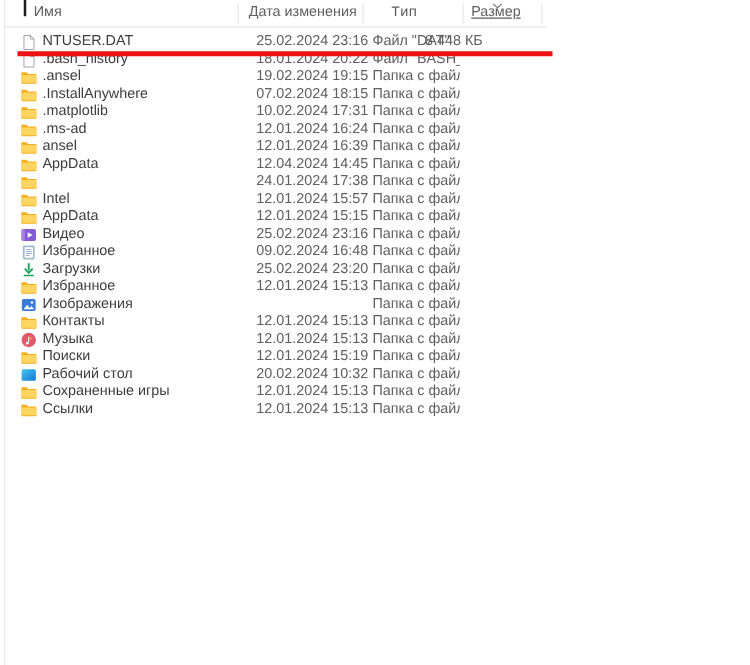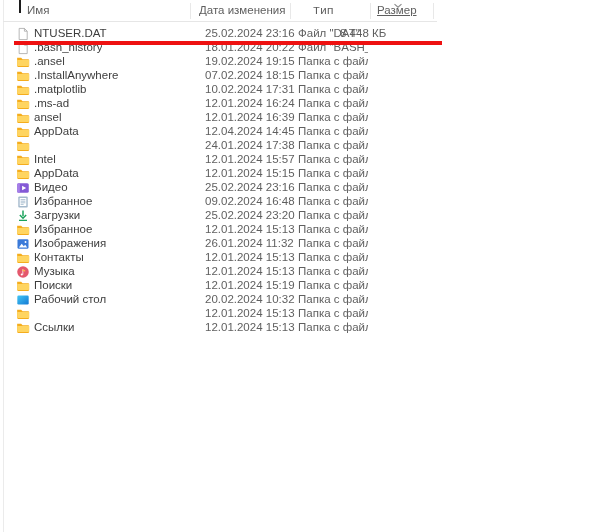--- a/index.html
+++ b/index.html
@@ -247,21 +247,20 @@
     </div>
     <div class="row">
       <span class="icon">
         <svg viewBox="0 0 16 16">
           <rect x="1.7" y="2.5" width="12.6" height="11" rx="1.6" fill="#3a7ad9"></rect>
           <circle cx="10.9" cy="5.7" r="1.1" fill="#fff"></circle>
           <path d="M3.3 11.9l3.2-4.1 2.4 2.9 1.6-1.9 2.3 3.1z" fill="#fff"></path>
         </svg>
       </span>
       <span class="cell c-name">Изображения</span>
-      <span class="cell c-date">26.01.2024 11:32</span>
       <span class="cell c-type">Папка с файлами</span>
       <span class="cell c-size"></span>
     </div>
     <div class="row">
       <span class="icon">
         <svg viewBox="0 0 16 16">
           <path d="M1.3 3.1h4.6l1.6 1.7h6.5c.55 0 1 .45 1 1v6.9c0 .55-.45 1-1 1H2.3c-.55 0-1-.45-1-1z" fill="#f5ad1d"></path>
           <path d="M1.3 5.6h13.7v6.1c0 .55-.45 1-1 1H2.3c-.55 0-1-.45-1-1z" fill="#ffd561"></path>
         </svg>
       </span>
@@ -313,20 +312,21 @@
       <span class="cell c-type">Папка с файлами</span>
       <span class="cell c-size"></span>
     </div>
     <div class="row">
       <span class="icon">
         <svg viewBox="0 0 16 16">
           <path d="M1.3 3.1h4.6l1.6 1.7h6.5c.55 0 1 .45 1 1v6.9c0 .55-.45 1-1 1H2.3c-.55 0-1-.45-1-1z" fill="#f5ad1d"></path>
           <path d="M1.3 5.6h13.7v6.1c0 .55-.45 1-1 1H2.3c-.55 0-1-.45-1-1z" fill="#ffd561"></path>
         </svg>
       </span>
+      <span class="cell c-name">Сохраненные игры</span>
       <span class="cell c-date">12.01.2024 15:13</span>
       <span class="cell c-type">Папка с файлами</span>
       <span class="cell c-size"></span>
     </div>
     <div class="row">
       <span class="icon">
         <svg viewBox="0 0 16 16">
           <path d="M1.3 3.1h4.6l1.6 1.7h6.5c.55 0 1 .45 1 1v6.9c0 .55-.45 1-1 1H2.3c-.55 0-1-.45-1-1z" fill="#f5ad1d"></path>
           <path d="M1.3 5.6h13.7v6.1c0 .55-.45 1-1 1H2.3c-.55 0-1-.45-1-1z" fill="#ffd561"></path>
         </svg>

